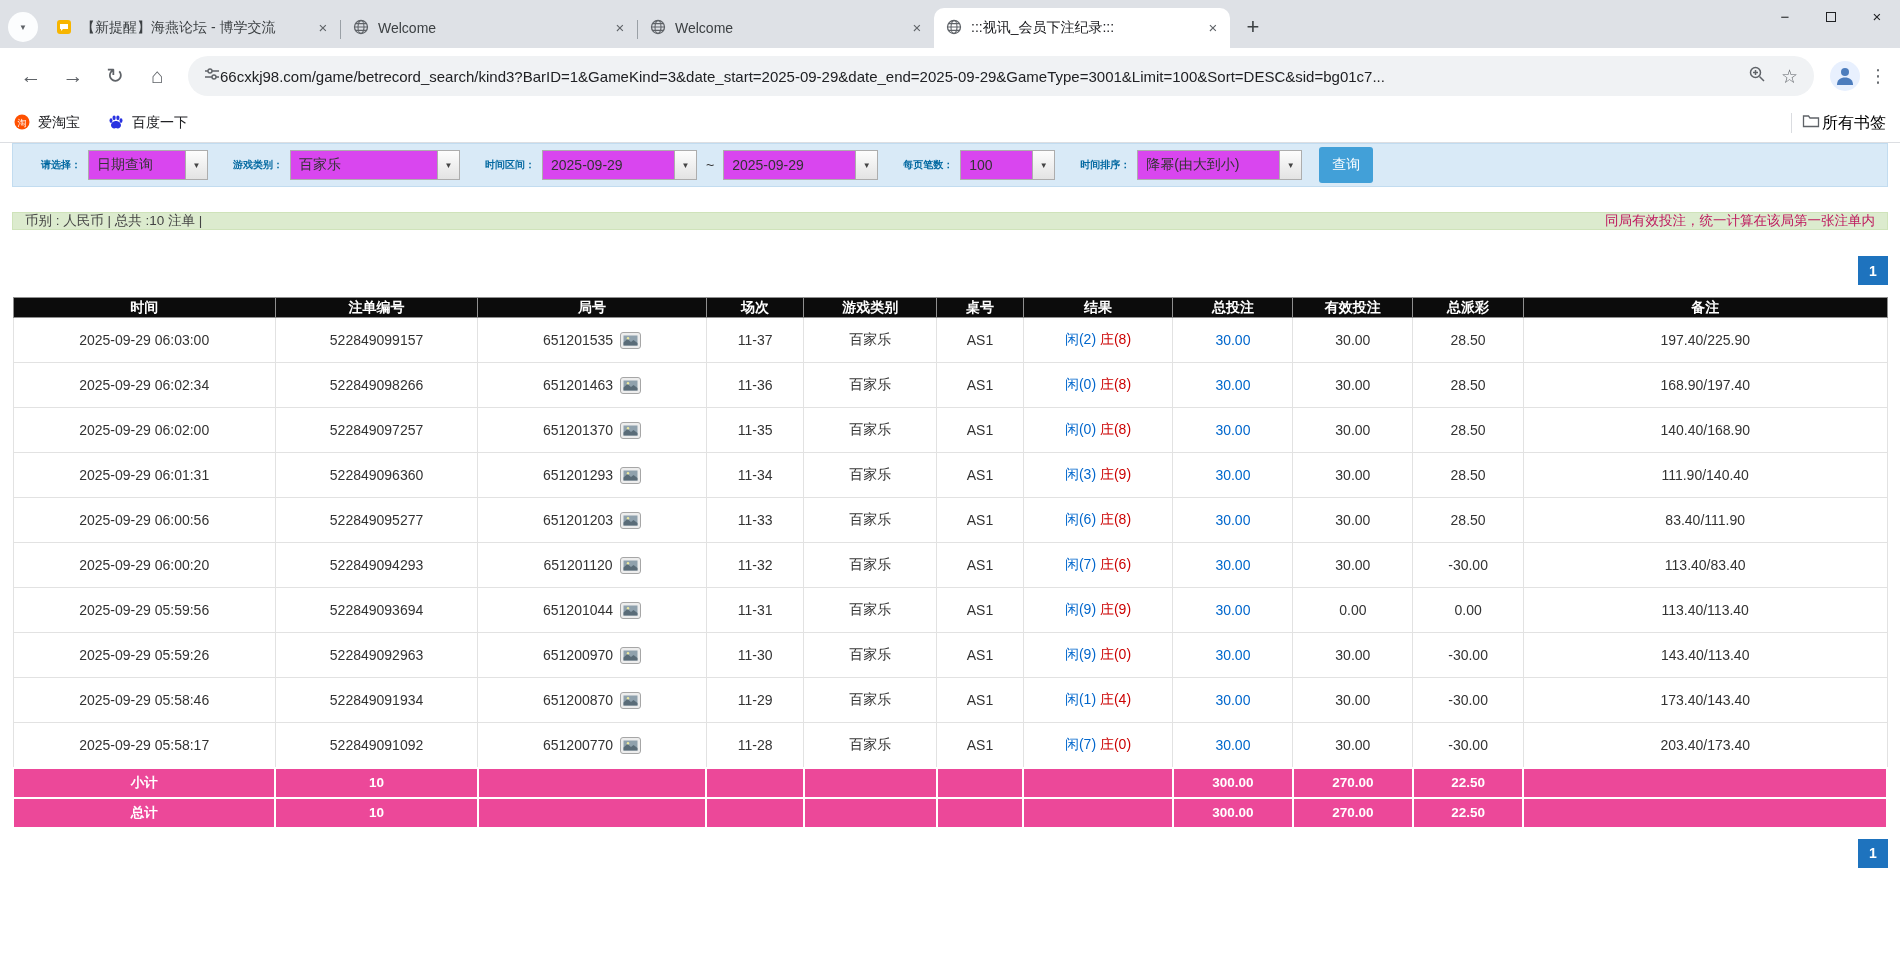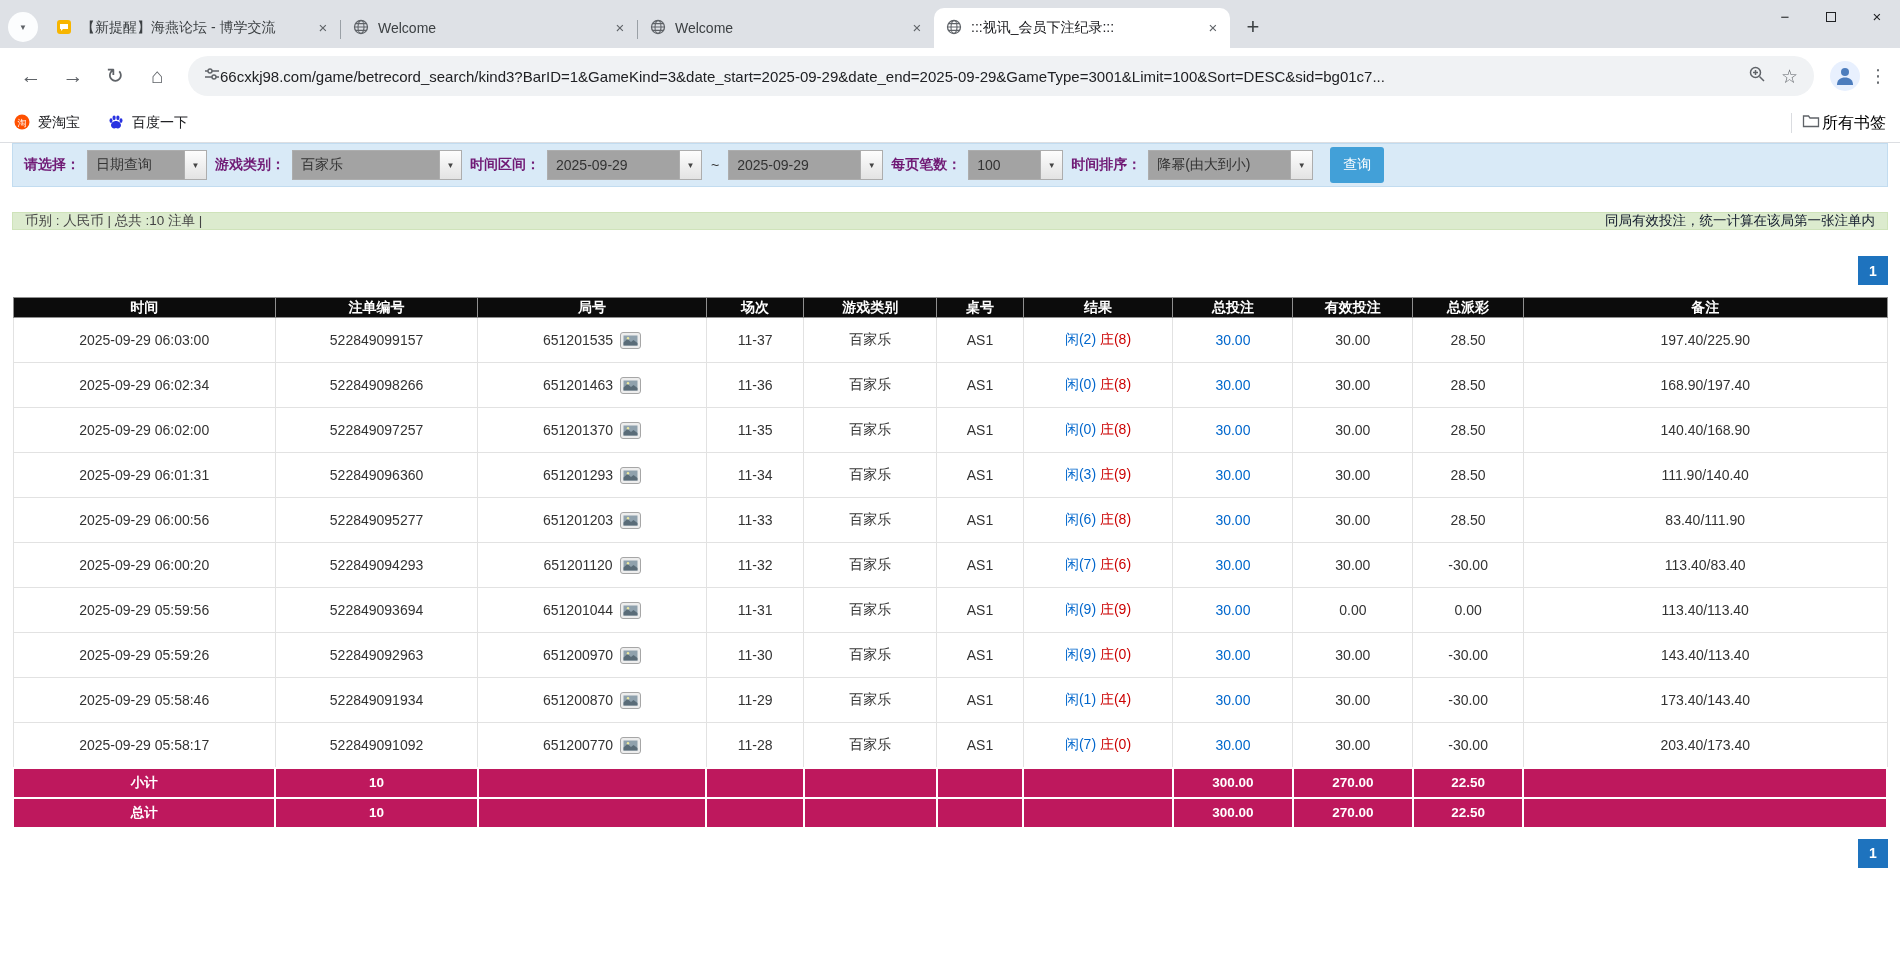--- a/index.html
+++ b/index.html
@@ -31,46 +31,46 @@
   .bookmarksbar { height:39px; background:#fff; border-bottom:1px solid #dcdee2; display:flex; align-items:center; padding:0 14px; gap:28px; }
   .bm-item { display:flex; align-items:center; gap:8px; font-size:14px; color:#202124; }
   .bm-right { margin-left:auto; display:flex; align-items:center; gap:2px; }
   .bm-divider { width:1px; height:20px; background:#dadce0; margin-right:8px; }
 
   
   .page { padding:0 12px; }
   .page-title { font-size:19px; font-weight:400; color:#333; margin:20px 0 14px 2px; }
 
   .filterbar { background:#d9eaf7; border:1px solid #c2dcf0; height:44px; display:flex; align-items:center; padding:0 10px; gap:7px; }
-  .f-label { font-size:14px; font-weight:bold; color:#701a75; margin-left:1px; white-space:nowrap; }
-  .combo { height:30px; background:#a3a3a3; border:1px solid #adadad; display:flex; align-items:stretch; flex:0 0 auto; }
+  .f-label { font-size:10px; font-weight:bold; color:#0369a1; margin-left:18px; white-space:nowrap; }
+  .combo { height:30px; background:#d946ef; border:1px solid #adadad; display:flex; align-items:stretch; flex:0 0 auto; }
   .combo .val { flex:1; font-size:14px; color:#333; display:flex; align-items:center; padding:0 8px; white-space:nowrap; overflow:hidden; }
   .combo .arr { width:22px; border-left:1px solid #adadad; background:linear-gradient(#fdfdfd,#e3e3e3); display:flex; align-items:center; justify-content:center; font-size:8px; color:#444; }
   .w120{width:120px} .w170{width:170px} .w155{width:155px} .w95{width:95px} .w165{width:165px}
   .tilde { font-size:14px; color:#333; margin:0 2px; }
   .search-btn { margin-left:10px; height:36px; padding:0 13px; background:#42a0d8; color:#fff; border:none; border-radius:3px; font-size:14px; cursor:pointer; }
 
   .summarybar { margin-top:25px; height:18px; background:#dcebce; border:1px solid #cfe3ba; display:flex; align-items:center; justify-content:space-between; padding:0 12px; }
   .summary-left { font-size:13.5px; color:#444; }
-  .summary-note { font-size:13.5px; color:#0f172a; }
+  .summary-note { font-size:13.5px; color:#be185d; }
 
   .pag-row { display:flex; justify-content:flex-end; margin-top:26px; }
   .pag-row.bottom { margin-top:10px; }
   .page-btn { min-width:30px; height:29px; background:#1e73be; color:#fff; font-size:14px; font-weight:bold; display:flex; align-items:center; justify-content:center; }
 
   table.bets { width:100%; border-collapse:collapse; margin-top:12px; table-layout:fixed; }
   table.bets th { background:#0c0c0c; color:#fff; font-size:14px; font-weight:bold; height:20px; border:1px solid #8f8f8f; }
   table.bets td { height:45px; border:1px solid #e2e2e2; text-align:center; font-size:14px; color:#333; overflow:hidden; }
   .bet-link { color:#0066cc; text-decoration:none; }
   .res-player { color:#0066cc; }
   .res-banker { color:#cc0000; }
   td.neg { color:#e80000; }
   .round-wrap { display:inline-flex; align-items:center; gap:7px; vertical-align:middle; }
   .round-icon { display:inline-flex; }
-  tr.footer td { background:#be185d; color:#fff; font-weight:bold; height:30px; font-size:13.5px; border:2px solid #fff; }
+  tr.footer td { background:#ec4899; color:#fff; font-weight:bold; height:30px; font-size:13.5px; border:2px solid #fff; }
 </style>
 </head>
 <body>
 
 <div class="tabstrip">
   <div class="tab-search-btn">
       <span>▼</span>
     </div>
 
   <div class="tab">

